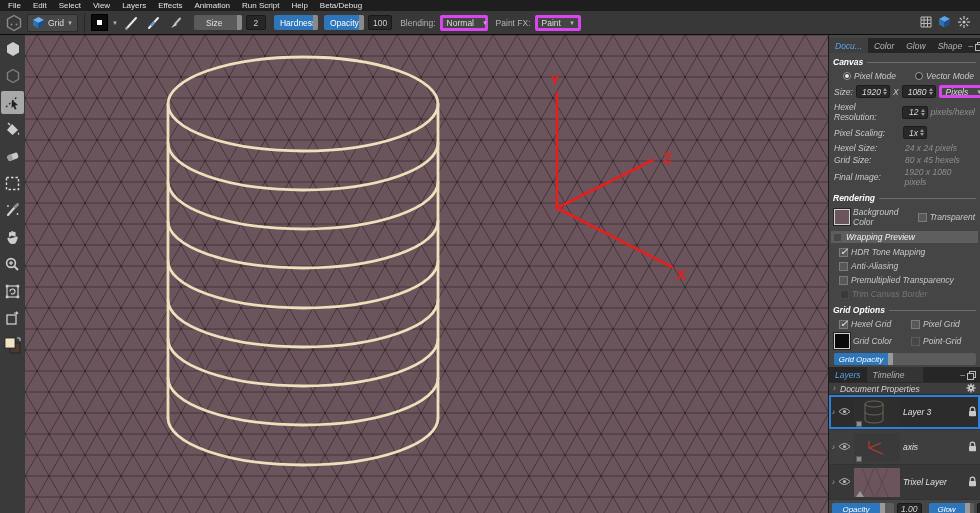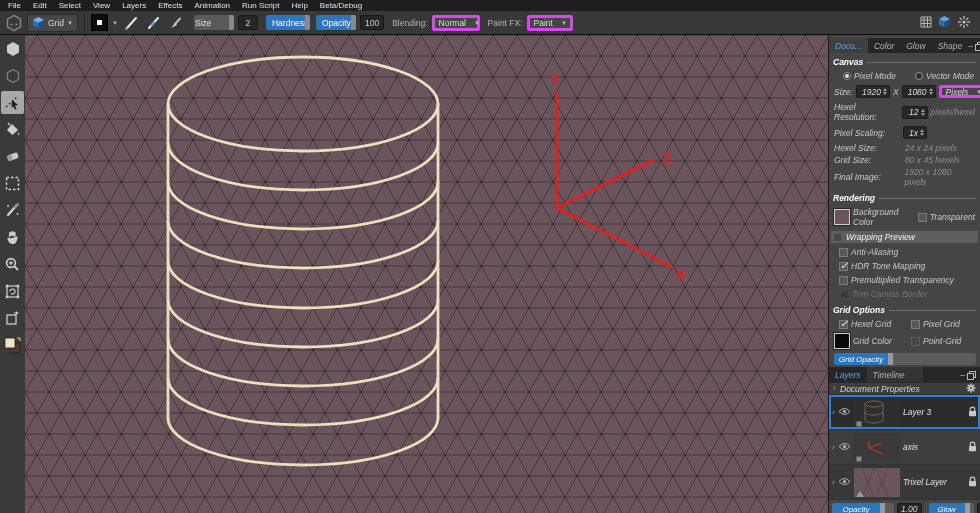--- a/index.html
+++ b/index.html
@@ -35,21 +35,21 @@
   .swatch-btn {
     width:17px; height:17px; background:#0c0c0c; border:1px solid #000;
     display:flex; align-items:center; justify-content:center;
   }
   .swatch-btn .dot { width:5px; height:5px; background:#fff; }
   .tool-ico { width:18px; height:18px; display:flex; align-items:center; justify-content:center; }
   .slider-btn {
     height:15px; border-radius:2px; position:relative;
     display:flex; align-items:center; font-size:8.5px; overflow:hidden;
   }
-  .sl-gray { background:#5a5a5a; color:#e6e6e6; width:40px; padding-left:1px;align-items:center; }
+  .sl-gray { background:#5a5a5a; color:#e6e6e6; width:48px; padding-left:12px;align-items:center; }
   .sl-blue { background:#2e76bb; color:#fff; padding-left:6px; }
   .sl-handle { position:absolute; right:0; top:0; bottom:0; width:5px; background:#8a8a8a; }
   .val-box {
     height:15px; min-width:20px; background:#262626; border:1px solid #191919;
     border-radius:2px; color:#cfcfcf; display:flex; align-items:center;
     justify-content:center; padding:0 4px;
   }
   .tb-label { color:#b4b4b4; margin-left:4px; }
   .dd {
     height:16px; background:#454545; border:3px solid #d946ef; border-radius:2px;
@@ -461,26 +461,26 @@
     <span class="color-swatch" style="background:#6b545b"></span>
     <span class="lab">Background Color</span>
     <span class="cb" style="margin-left:auto"></span>
     <span class="lab">Transparent</span>
   </div>
   <div class="wrap-row">
     <span class="cb dark"></span>
     <span>Wrapping Preview</span>
   </div>
   <div class="prow" style="padding-left:10px">
+    <span class="cb checked"></span>
+    <span class="lab">HDR Tone Mapping</span>
+  </div>
+  <div class="prow" style="padding-left:10px">
     <span class="cb"></span>
     <span class="lab">Anti-Aliasing</span>
-  </div>
-  <div class="prow" style="padding-left:10px">
-    <span class="cb checked"></span>
-    <span class="lab">HDR Tone Mapping</span>
   </div>
   <div class="prow" style="padding-left:10px">
     <span class="cb"></span>
     <span class="lab">Premultiplied Transparency</span>
   </div>
   <div class="prow" style="padding-left:11px">
     <span class="cb disabled"></span>
     <span class="lab" style="color:#757575">Trim Canvas Border</span>
   </div>
 

